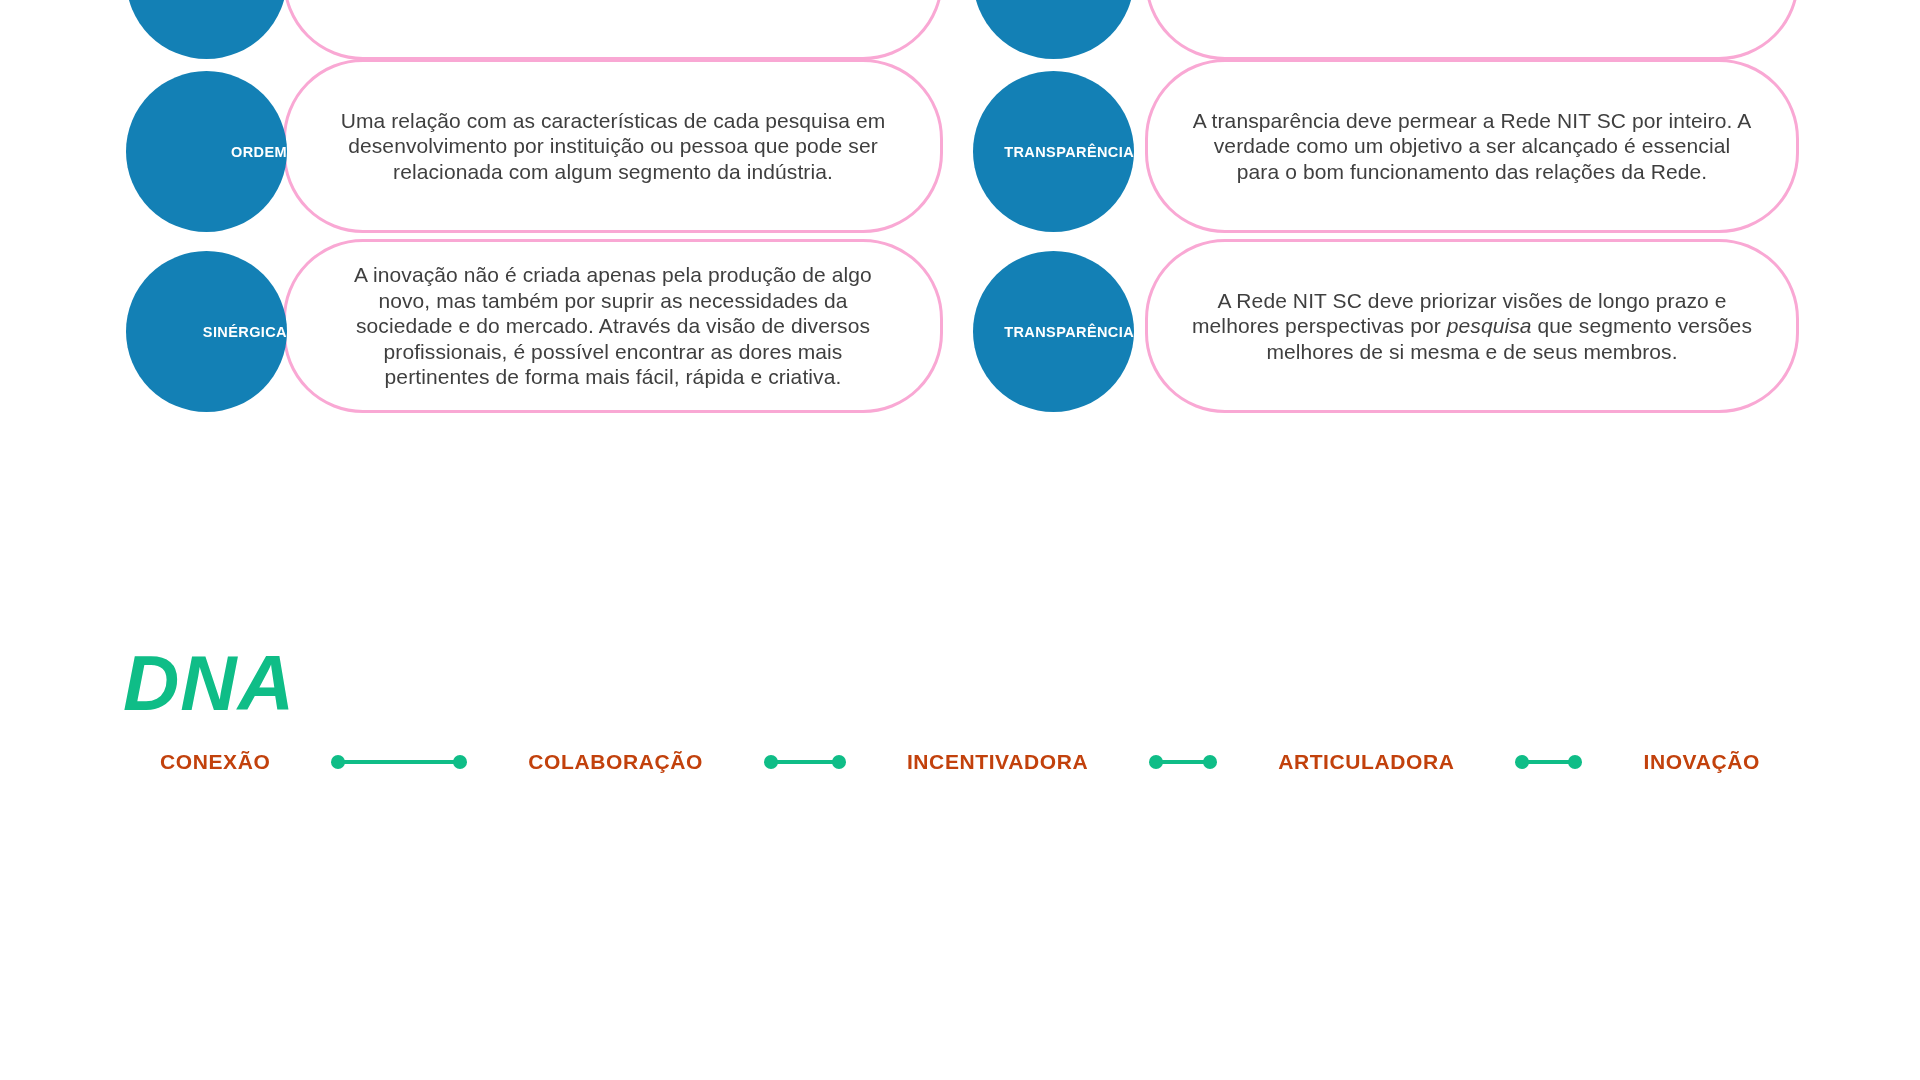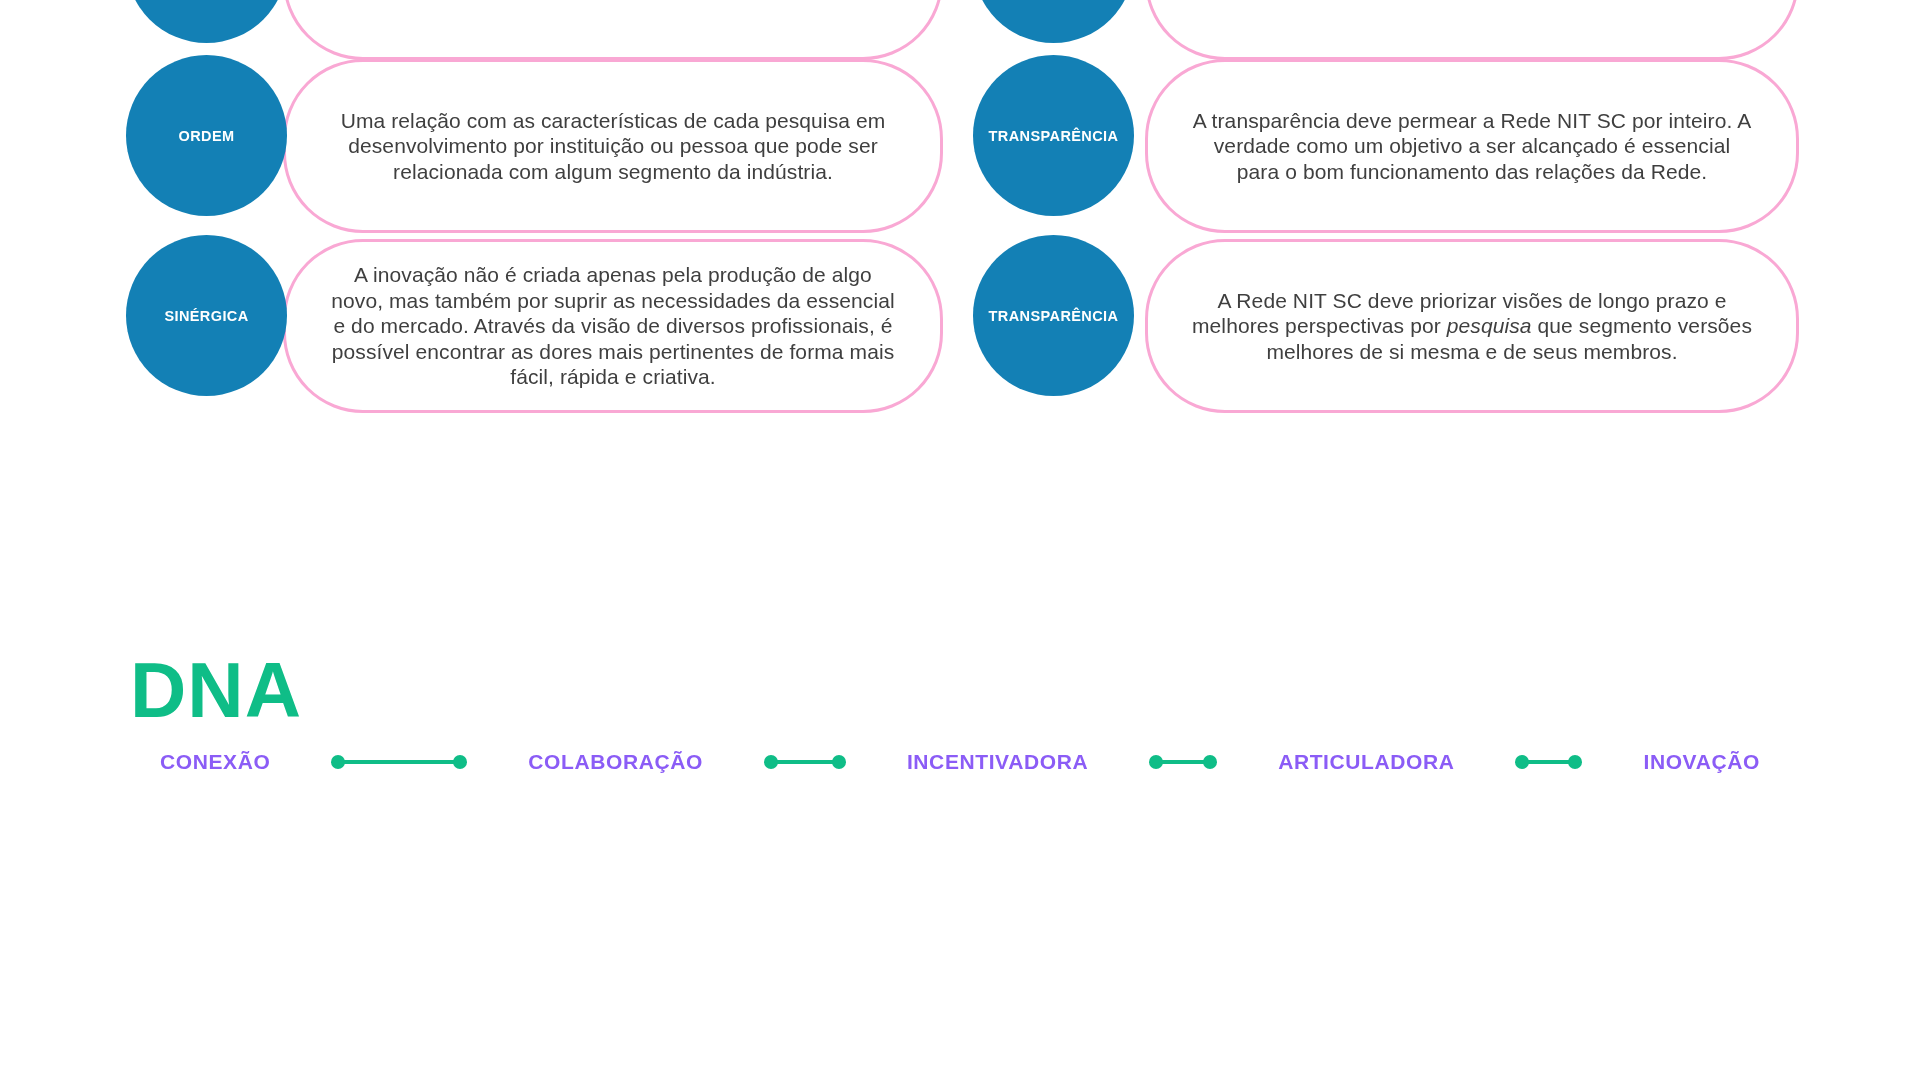--- a/index.html
+++ b/index.html
@@ -32,62 +32,63 @@
   .bubble p {
     margin: 0;
     text-align: center;
     font-size: 21px;
     line-height: 1.22;
     color: #3f3f3f;
     letter-spacing: 0.1px;
   }
   .vrow .circle {
     position: absolute;
-    left: 0; top: 0;
+    left: 0; top: 16px;
     width: 161px; height: 161px;
     border-radius: 50%;
     background: #1380b5;
     display: flex;
     align-items: center;
-    justify-content: center;
+    justify-content: flex-end;
   }
   .circle .circle-label {
     color: #ffffff;
     font-weight: bold;
     font-size: 14.5px;
     letter-spacing: 0.4px;
     text-align: center;
   }
 
   
   .dna-title {
     position: absolute;
     left: 119px;
     top: 640px;
-    margin: 11px;
+    margin: 4px;
     font-size: 78px;
     font-weight: bold;
     letter-spacing: 1px;
     color: #0fbd87;
     line-height: 1;
+    font-style: italic;
   }
   .dna-row {
     position: absolute;
     left: 160px;
     top: 750px;
     width: 1600px;
     display: flex;
     align-items: center;
     justify-content: space-between;
   }
   .dna-item {
     font-size: 21px;
     font-weight: bold;
     letter-spacing: 0.6px;
-    color: #8b5cf6;
+    color: #c2410c;
     white-space: nowrap;
   }
   .connector { display: flex; align-items: center; }
   .connector .dot {
     display: block;
     width: 14px; height: 14px;
     border-radius: 50%;
     background: #0fbd87;
   }
   .connector .line {
@@ -122,21 +123,21 @@
       <div class="bubble">
         <p>Uma relação com as características de cada pesquisa em desenvolvimento por instituição ou pessoa que pode ser relacionada com algum segmento da indústria.</p>
       </div>
       <div class="circle">
         <span class="circle-label">ORDEM</span>
       </div>
     </div>
 
     <div class="vrow col-left" style="left:126px; top:235px;">
       <div class="bubble">
-        <p>A inovação não é criada apenas pela produção de algo novo, mas também por suprir as necessidades da essencial e do mercado. Através da visão de diversos profissionais, é possível encontrar as dores mais pertinentes de forma mais fácil, rápida e criativa.</p>
+        <p>A inovação não é criada apenas pela produção de algo novo, mas também por suprir as necessidades da sociedade e do mercado. Através da visão de diversos profissionais, é possível encontrar as dores mais pertinentes de forma mais fácil, rápida e criativa.</p>
       </div>
       <div class="circle">
         <span class="circle-label">SINÉRGICA</span>
       </div>
     </div>
 
     <div class="vrow col-right" style="left:973px; top:-118px;">
       <div class="bubble">
         <p></p>
       </div>

